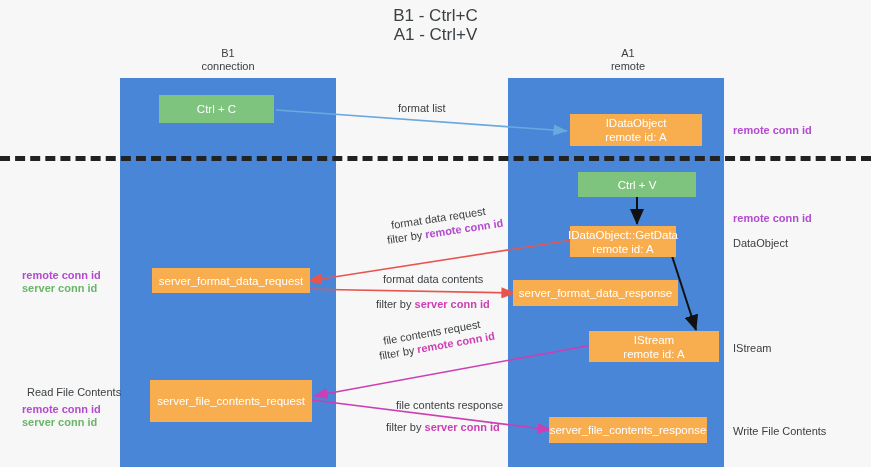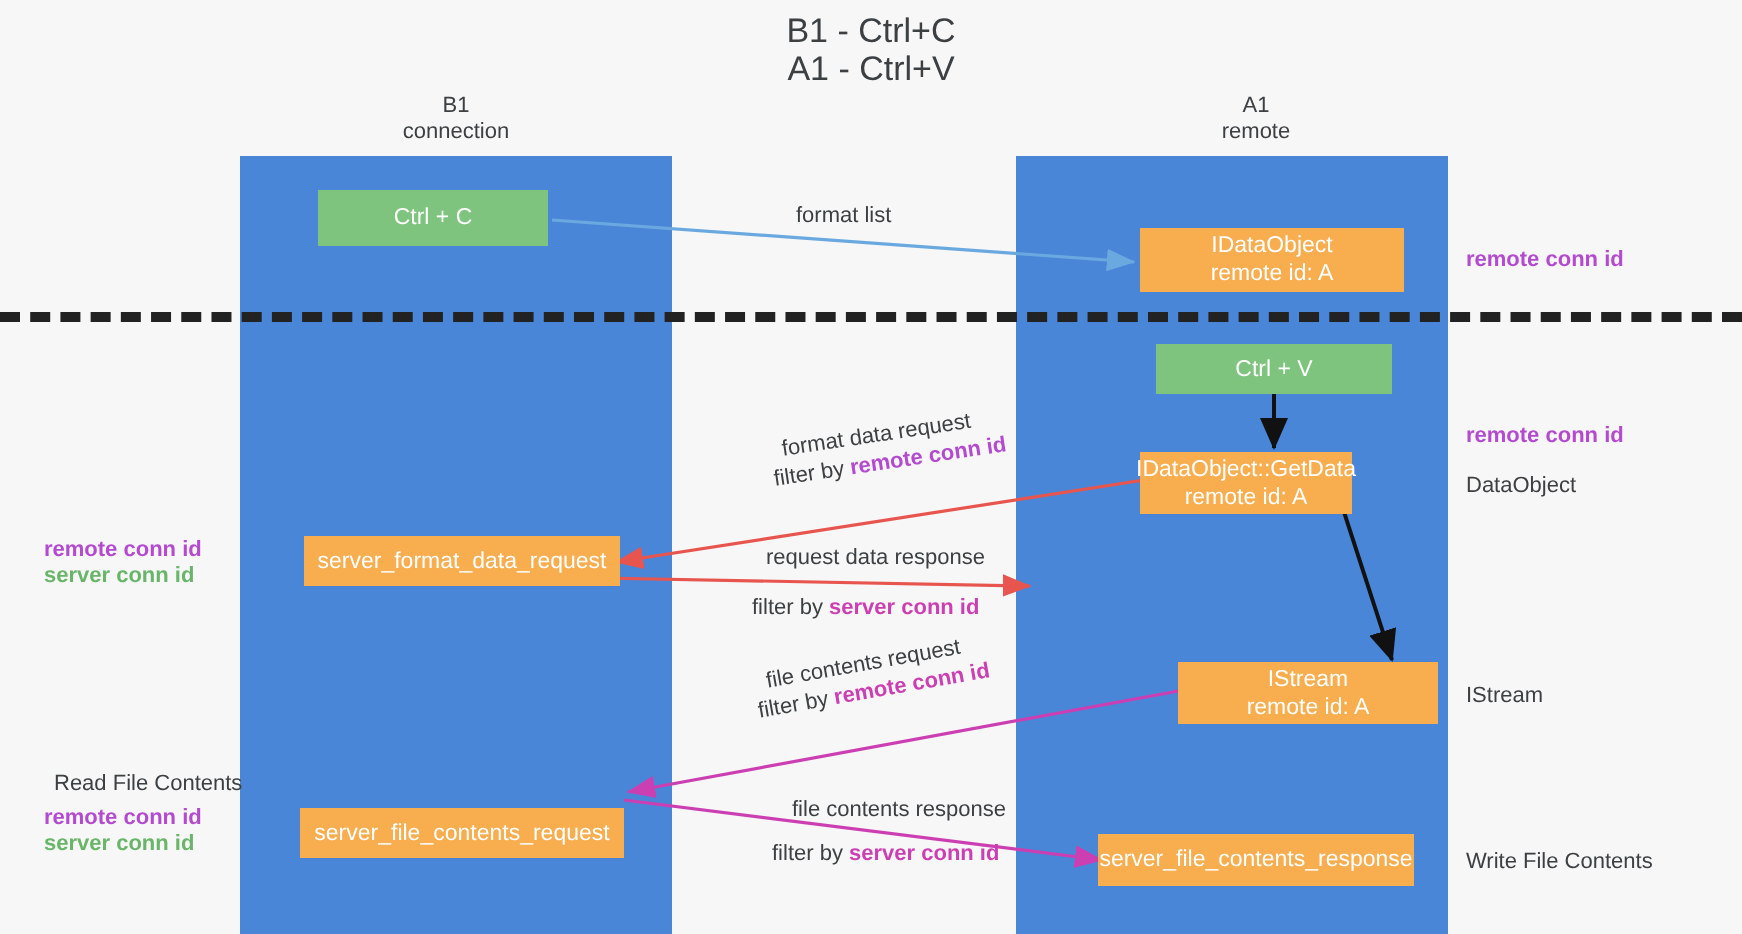--- a/index.html
+++ b/index.html
@@ -94,34 +94,35 @@
   <div class="box orange" style="left:570px;top:114px;width:132px;height:32px;">IDataObject
 remote id: A</div>
 
   <div class="box green" style="left:578px;top:172px;width:118px;height:25px;">Ctrl + V</div>
 
   <div class="box orange" style="left:570px;top:226px;width:106px;height:31px;">IDataObject::GetData
 remote id: A</div>
 
   <div class="box orange" style="left:152px;top:268px;width:158px;height:25px;">server_format_data_request</div>
 
+  <div class="box orange" style="left:513px;top:280px;width:165px;height:26px;">server_format_data_response</div>
 
   <div class="box orange" style="left:589px;top:331px;width:130px;height:31px;">IStream
 remote id: A</div>
 
-  <div class="box orange" style="left:150px;top:404px;width:162px;height:25px;">server_file_contents_request</div>
+  <div class="box orange" style="left:150px;top:380px;width:162px;height:42px;">server_file_contents_request</div>
 
   <div class="box orange" style="left:549px;top:417px;width:158px;height:26px;">server_file_contents_response</div>
 
   <div class="alabel" style="left:398px;top:101px;">format list</div>
 
   <div class="alabel" style="left:390px;top:218px;transform:rotate(-8.5deg);">format data request</div>
   <div class="alabel" style="left:386px;top:233px;transform:rotate(-8.5deg);"><span>filter by </span><b class="purple">remote conn id</b></div>
 
-  <div class="alabel" style="left:383px;top:272px;">request data response</div>
+  <div class="alabel" style="left:383px;top:272px;">format data contents</div>
   <div class="alabel" style="left:376px;top:297px;"><span>filter by </span><b class="magenta">server conn id</b></div>
 
   <div class="alabel" style="left:382px;top:334px;transform:rotate(-10deg);">file contents request</div>
   <div class="alabel" style="left:378px;top:349px;transform:rotate(-10deg);"><span>filter by </span><b class="magenta">remote conn id</b></div>
 
   <div class="alabel" style="left:396px;top:398px;">file contents response</div>
   <div class="alabel" style="left:386px;top:420px;"><span>filter by </span><b class="magenta">server conn id</b></div>
 
   <div class="side purple" style="left:22px;top:268px;">remote conn id</div>
   <div class="side green-t" style="left:22px;top:281px;">server conn id</div>

